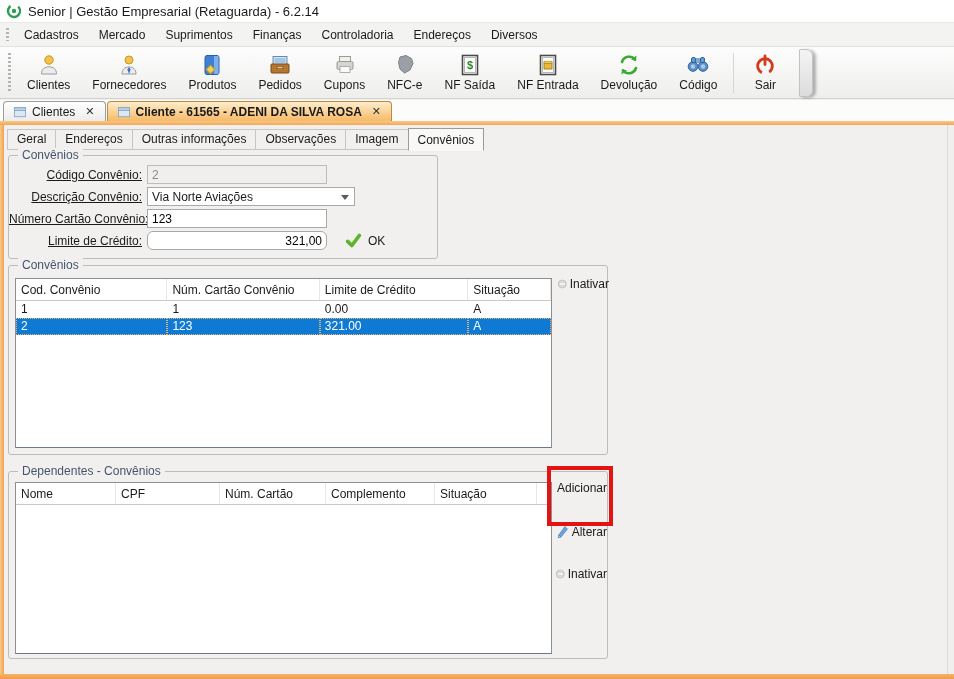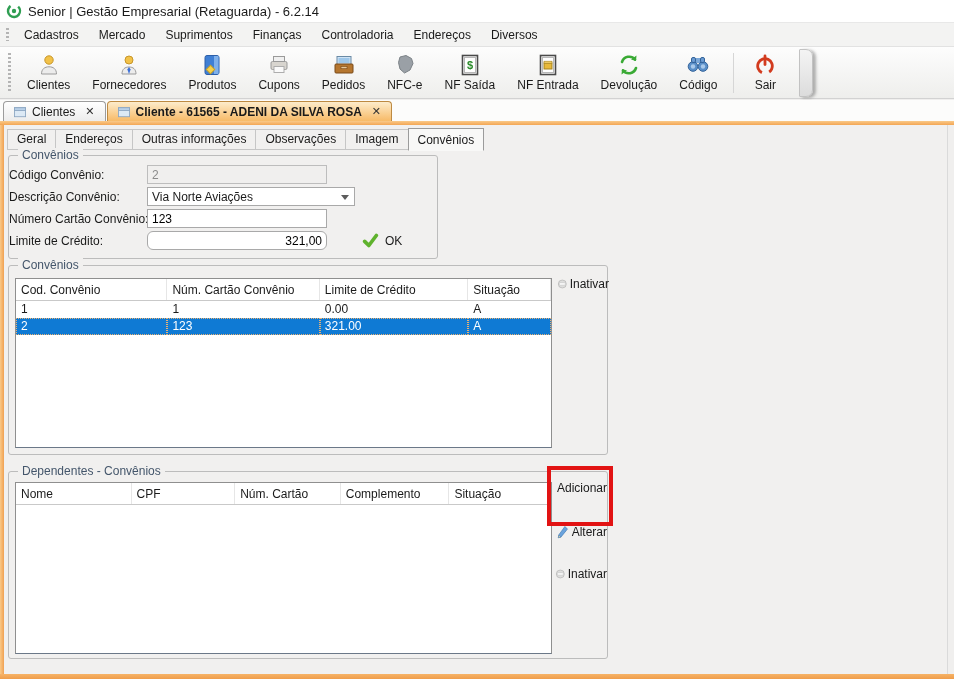--- a/index.html
+++ b/index.html
@@ -43,21 +43,21 @@
   .subtabs{position:absolute;top:4px;left:4px;display:flex;align-items:flex-end;height:21px;}
   .subtab{padding:2px 9px 3px 9px;border:1px solid #c6c6c6;margin-left:-1px;background:#f1f0ef;white-space:nowrap;}
   .subtab.active{position:relative;background:#f8f8f7;border-color:#9b9b9b;border-bottom:1px solid #f8f8f7;padding-top:4px;top:1px;z-index:2;}
 
   
   .gb{position:absolute;border:1px solid #bcbcbc;border-radius:3px;}
   .gb-title{position:absolute;top:-8px;left:9px;background:#f1f0ef;padding:0 4px;color:#44566b;}
 
   
   .frow{position:absolute;left:0;display:flex;align-items:center;height:19px;}
-  .frow label{display:block;width:138px;text-align:left;padding-right:5px;white-space:nowrap;}
+  .frow label{display:block;width:138px;text-align:right;padding-right:5px;white-space:nowrap;text-decoration:underline;}
   .tinput{width:180px;height:19px;border:1px solid #a9a9a9;background:#fff;padding:1px 4px;font-size:12px;}
   .tinput:disabled{background:#f0efee;border-color:#bdbdbd;color:#8b8b8b;}
   .tinput.right{text-align:right;border-radius:6px;}
   .combo{position:relative;width:208px;height:19px;border:1px solid #a9a9a9;background:#fff;display:flex;align-items:center;padding:0 18px 0 4px;}
   .combo .chev{position:absolute;right:5px;top:7px;width:0;height:0;border-left:4px solid transparent;border-right:4px solid transparent;border-top:5px solid #5c5c5c;}
   .okbtn{position:absolute;display:flex;align-items:center;gap:6px;padding:2px 4px;}
   .okbtn svg{width:17px;height:15px;}
 
   
   .grid{position:absolute;background:#fff;border:1px solid #8f8f8f;border-bottom-color:#6b7888;overflow:hidden;}
@@ -130,37 +130,37 @@
               <rect x="5" y="2.5" width="14" height="19" rx="2" fill="#3f7fd4" stroke="#2c5fa8"></rect>
               <rect x="14" y="3" width="4.5" height="18" fill="#7fb0ea"></rect>
               <rect x="7.5" y="13.5" width="6" height="6" fill="#f7d14a" stroke="#c8a22a" transform="rotate(45 10.5 16.5)"></rect>
             </svg>
           </span>
           <span class="tb-label">Produtos</span>
         </div>
         <div class="tb-btn">
           <span class="tb-icon">
             <svg viewBox="0 0 24 24">
-              <rect x="6.5" y="3.5" width="11" height="6" fill="#f0f0f0" stroke="#9a9a9a"></rect>
-              <rect x="4" y="8.5" width="16" height="8" rx="1.5" fill="#d8d5cf" stroke="#9a9a9a"></rect>
-              <rect x="7" y="13.5" width="10" height="6" fill="#fafafa" stroke="#adadad"></rect>
-            </svg>
-          </span>
-          <span class="tb-label">Cupons</span>
-        </div>
-        <div class="tb-btn">
-          <span class="tb-icon">
-            <svg viewBox="0 0 24 24">
               <rect x="5" y="3.5" width="14" height="8" fill="#cfe3f5" stroke="#6a8aa5"></rect>
               <rect x="6.5" y="5" width="11" height="5" fill="#9ec7ea"></rect>
               <rect x="3" y="11" width="18" height="9" rx="1" fill="#b5762f" stroke="#7a4a18"></rect>
               <rect x="9" y="13.5" width="6" height="2.2" fill="#e8c89a" stroke="#7a4a18" stroke-width="0.6"></rect>
             </svg>
           </span>
           <span class="tb-label">Pedidos</span>
+        </div>
+        <div class="tb-btn">
+          <span class="tb-icon">
+            <svg viewBox="0 0 24 24">
+              <rect x="6.5" y="3.5" width="11" height="6" fill="#f0f0f0" stroke="#9a9a9a"></rect>
+              <rect x="4" y="8.5" width="16" height="8" rx="1.5" fill="#d8d5cf" stroke="#9a9a9a"></rect>
+              <rect x="7" y="13.5" width="10" height="6" fill="#fafafa" stroke="#adadad"></rect>
+            </svg>
+          </span>
+          <span class="tb-label">Cupons</span>
         </div>
         <div class="tb-btn">
           <span class="tb-icon">
             <svg viewBox="0 0 24 24">
               <path d="M7 4 l6-1.5 5.5 3 1.5 5 -3 6.5 -5.5 3 -4.5-4 -1.5-6.5 Z" fill="#9aa0a6" stroke="#7c8287"></path>
             </svg>
           </span>
           <span class="tb-label">NFC-e</span>
         </div>
         <div class="tb-btn">
@@ -276,21 +276,21 @@
       </div>
       <div class="frow" style="top:53px;">
         <label>Número Cartão Convênio:</label>
         <input class="tinput" value="123" style="">
       </div>
       <div class="frow" style="top:75px;">
         <label>Limite de Crédito:</label>
         <input class="tinput right" value="321,00" style="">
       </div>
 
-      <div class="okbtn" style="left:349px;top:75px;">
+      <div class="okbtn" style="left:332px;top:75px;">
         <svg viewBox="0 0 20 18">
             <path d="M3 10 L8 15 L17 3" stroke="#5fb22d" stroke-width="4.4" fill="none" stroke-linecap="round" stroke-linejoin="round"></path>
           </svg>
         <span>OK</span>
       </div>
     </div>
 
     <div class="gb" style="left:4px;top:140px;width:600px;height:190px;">
       <span class="gb-title">Convênios</span>
       <div class="grid" id="conv-grid" style="left:6px;top:12px;width:537px;height:170px;">
@@ -319,21 +319,21 @@
           <rect x="4" y="6.6" width="12" height="4.6" rx="2.3" fill="#fbfbfb" stroke="#b3b3b3" stroke-width="0.8"></rect>
         </svg>
         <span class="lbl">Inativar</span>
       </div>
     </div>
 
     <div class="gb" style="left:4px;top:346px;width:600px;height:188px;">
       <span class="gb-title">Dependentes - Convênios</span>
       <div class="grid" id="dep-grid" style="left:6px;top:10px;width:537px;height:172px;">
           <div class="gh">
-            <span class="gc" style="width: 116px;">Nome</span>
+            <span class="gc" style="width: 100px;">Nome</span>
             <span class="gc" style="width: 104px;">CPF</span>
             <span class="gc" style="width: 106px;">Núm. Cartão</span>
             <span class="gc" style="width: 109px;">Complemento</span>
             <span class="gc" style="width: 102px;">Situação</span>
           </div>
         </div>
 
       <div class="side-btn" style="left:546px;top:4px;">
         <svg viewBox="0 0 20 18">
             <path d="M3 10 L8 15 L17 3" stroke="#5fb22d" stroke-width="4.4" fill="none" stroke-linecap="round" stroke-linejoin="round"></path>

